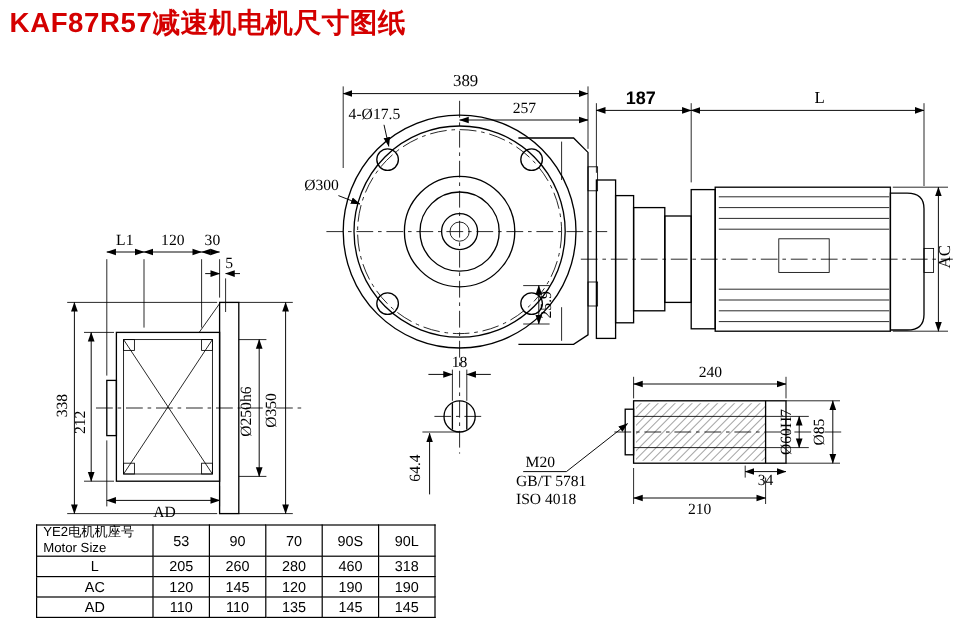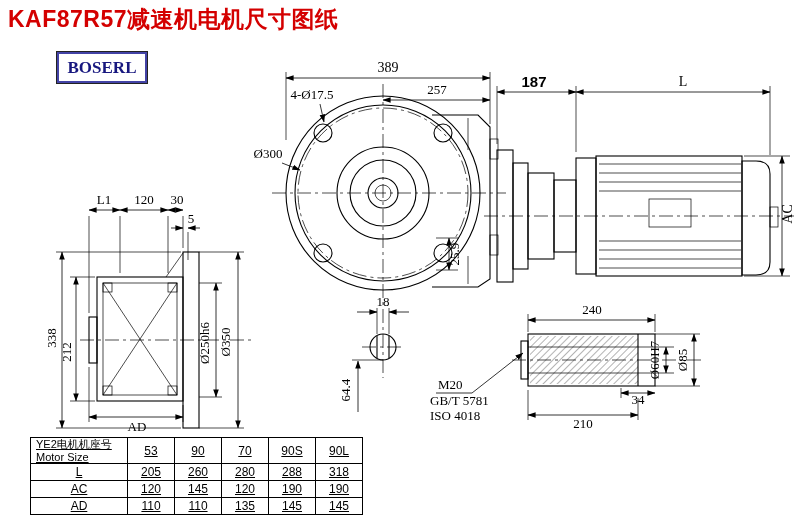--- a/index.html
+++ b/index.html
@@ -9,32 +9,31 @@
   .logo-box { position:absolute; left:57px; top:52px; width:86px; height:27px; border:2px solid #4343a6; box-shadow:0 0 0 1px #222; display:flex; align-items:center; justify-content:center;
               font-family:"Liberation Serif",serif; font-weight:bold; font-size:17px; color:#17177f; background:#fff; }
   svg.drawing { position:absolute; left:0; top:0; }
   svg .ln  { stroke:#000; stroke-width:1.1; fill:none; }
   svg .lt  { stroke:#000; stroke-width:0.7; fill:none; }
   svg .dim { stroke:#000; stroke-width:0.8; fill:none; }
   svg .cl  { stroke:#000; stroke-width:0.7; fill:none; stroke-dasharray:14 4 3 4; }
   svg text { font-family:"Liberation Serif",serif; font-size:13px; fill:#000; stroke:none; }
   svg text.b { font-family:"Liberation Sans",sans-serif; font-weight:bold; font-size:15px; }
   svg text.m { font-size:14px; }
-  table.dim-table { position:absolute; left:30px; top:437px; border-collapse:collapse; font-size:12px; color:#000; background:#fff;text-decoration:underline; }
+  table.dim-table { position:absolute; left:30px; top:437px; border-collapse:collapse; font-size:12px; color:#000; background:#fff; }
   table.dim-table td { border:1px solid #000; text-align:center; padding:0 3px; height:16px; min-width:40px; }
   table.dim-table td.rowhead { min-width:88px; }
   table.dim-table td.corner { text-align:left; padding-left:5px; line-height:1.15; font-size:11px; }
 </style>
 </head>
 <body>
 
 <div class="page">
 
   <div class="title">KAF87R57减速机电机尺寸图纸</div>
-  <div class="logo-box">BOSERL</div>
 
   <svg class="drawing" width="800" height="524" viewBox="0 0 800 524">
     <defs>
       <marker id="arr" viewBox="0 0 10 10" refX="9.5" refY="5" markerWidth="10" markerHeight="10" orient="auto-start-reverse">
         <path d="M0,1.5 L10,5 L0,8.5 Z" fill="#000"></path>
       </marker>
       <pattern id="hatch" width="5" height="5" patternUnits="userSpaceOnUse" patternTransform="rotate(45)">
         <line x1="0" y1="0" x2="0" y2="5" stroke="#000" stroke-width="0.6"></line>
       </pattern>
     </defs>
@@ -278,21 +277,21 @@
         <td>90</td>
         <td>70</td>
         <td>90S</td>
         <td>90L</td>
       </tr>
       <tr>
         <td class="rowhead">L</td>
         <td>205</td>
         <td>260</td>
         <td>280</td>
-        <td>288</td>
+        <td>460</td>
         <td>318</td>
       </tr>
       <tr>
         <td class="rowhead">AC</td>
         <td>120</td>
         <td>145</td>
         <td>120</td>
         <td>190</td>
         <td>190</td>
       </tr>

